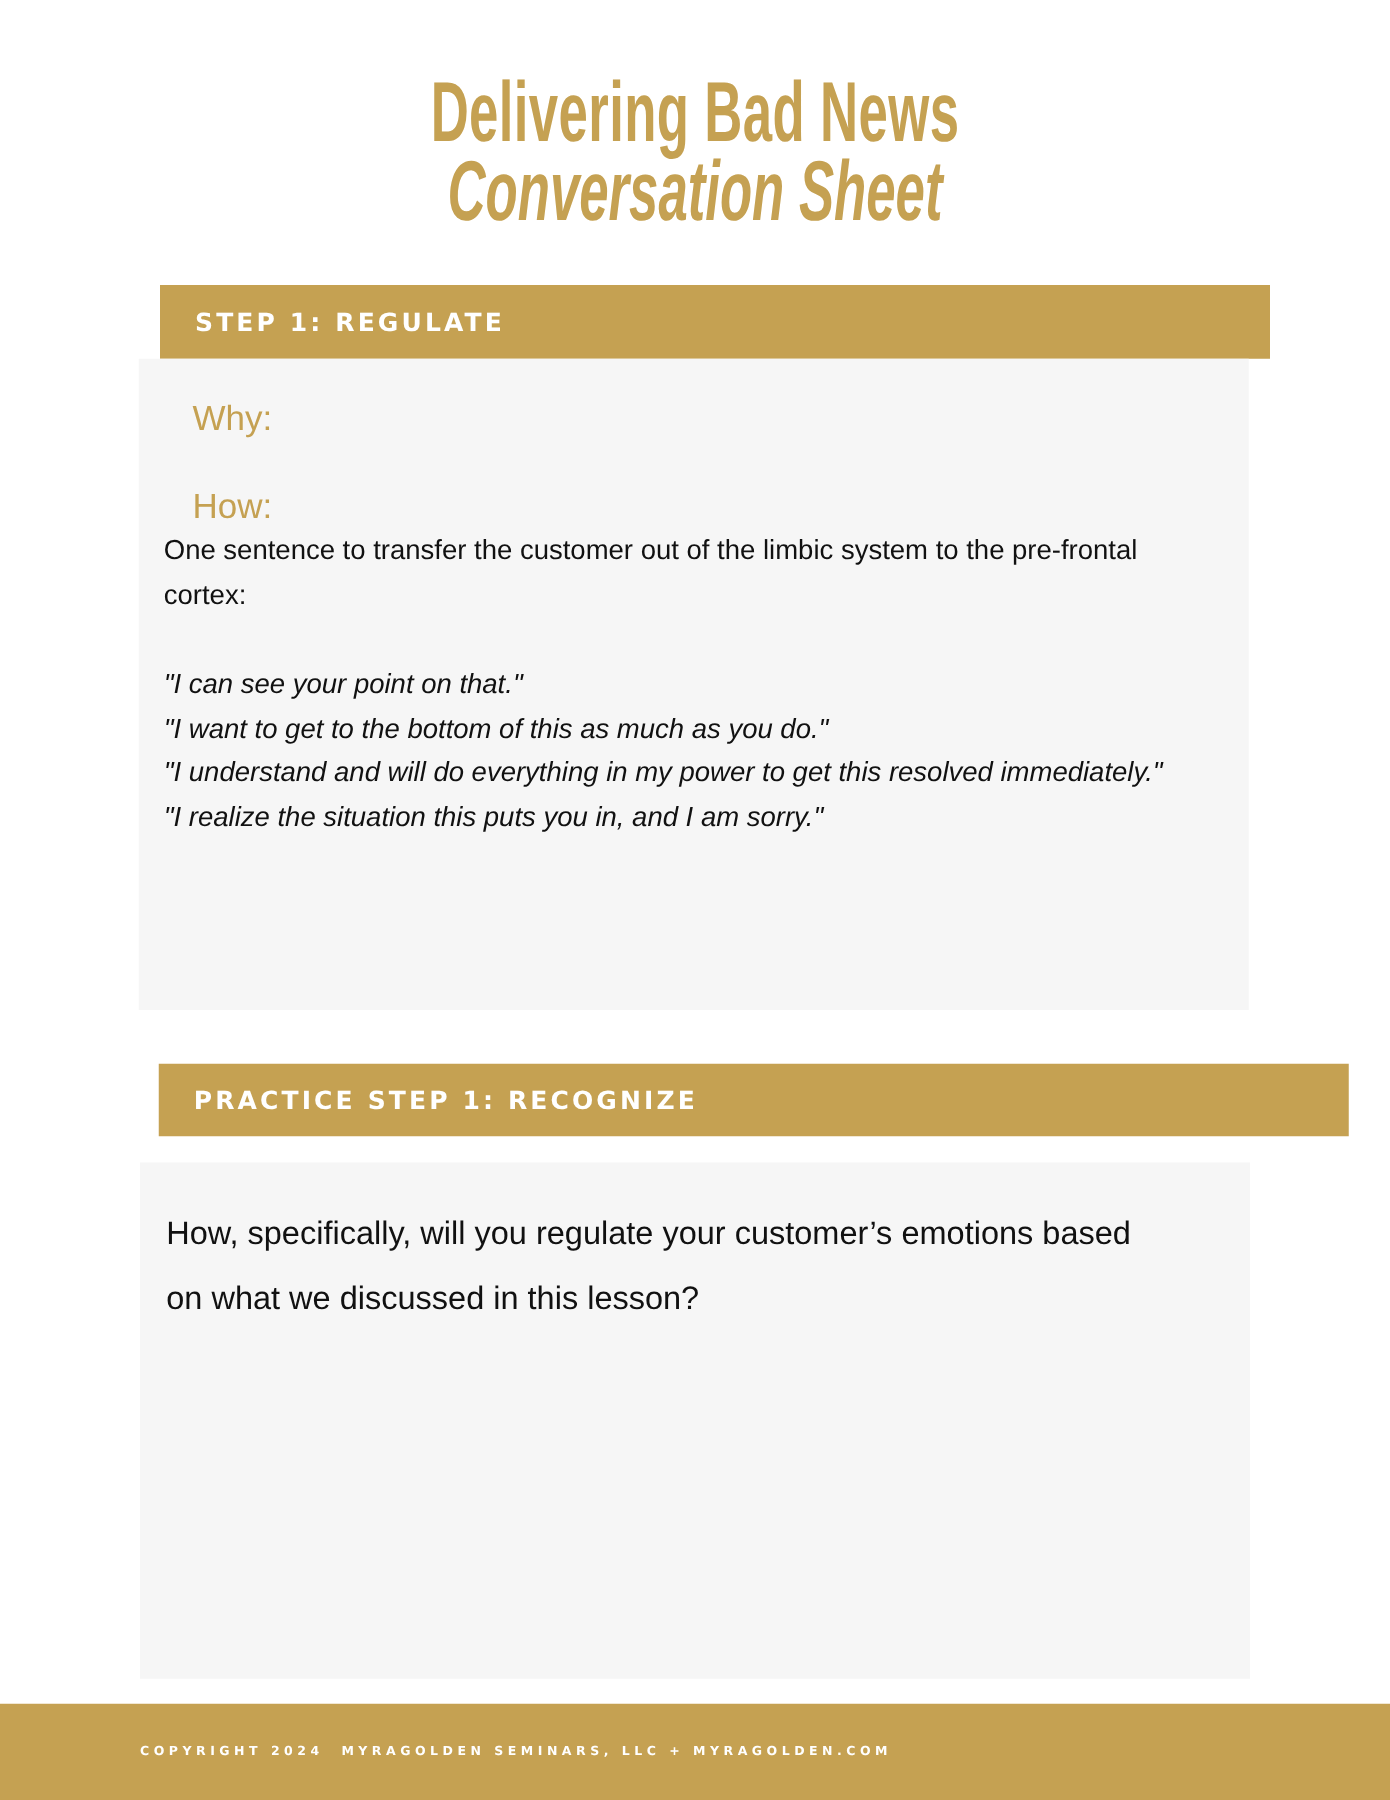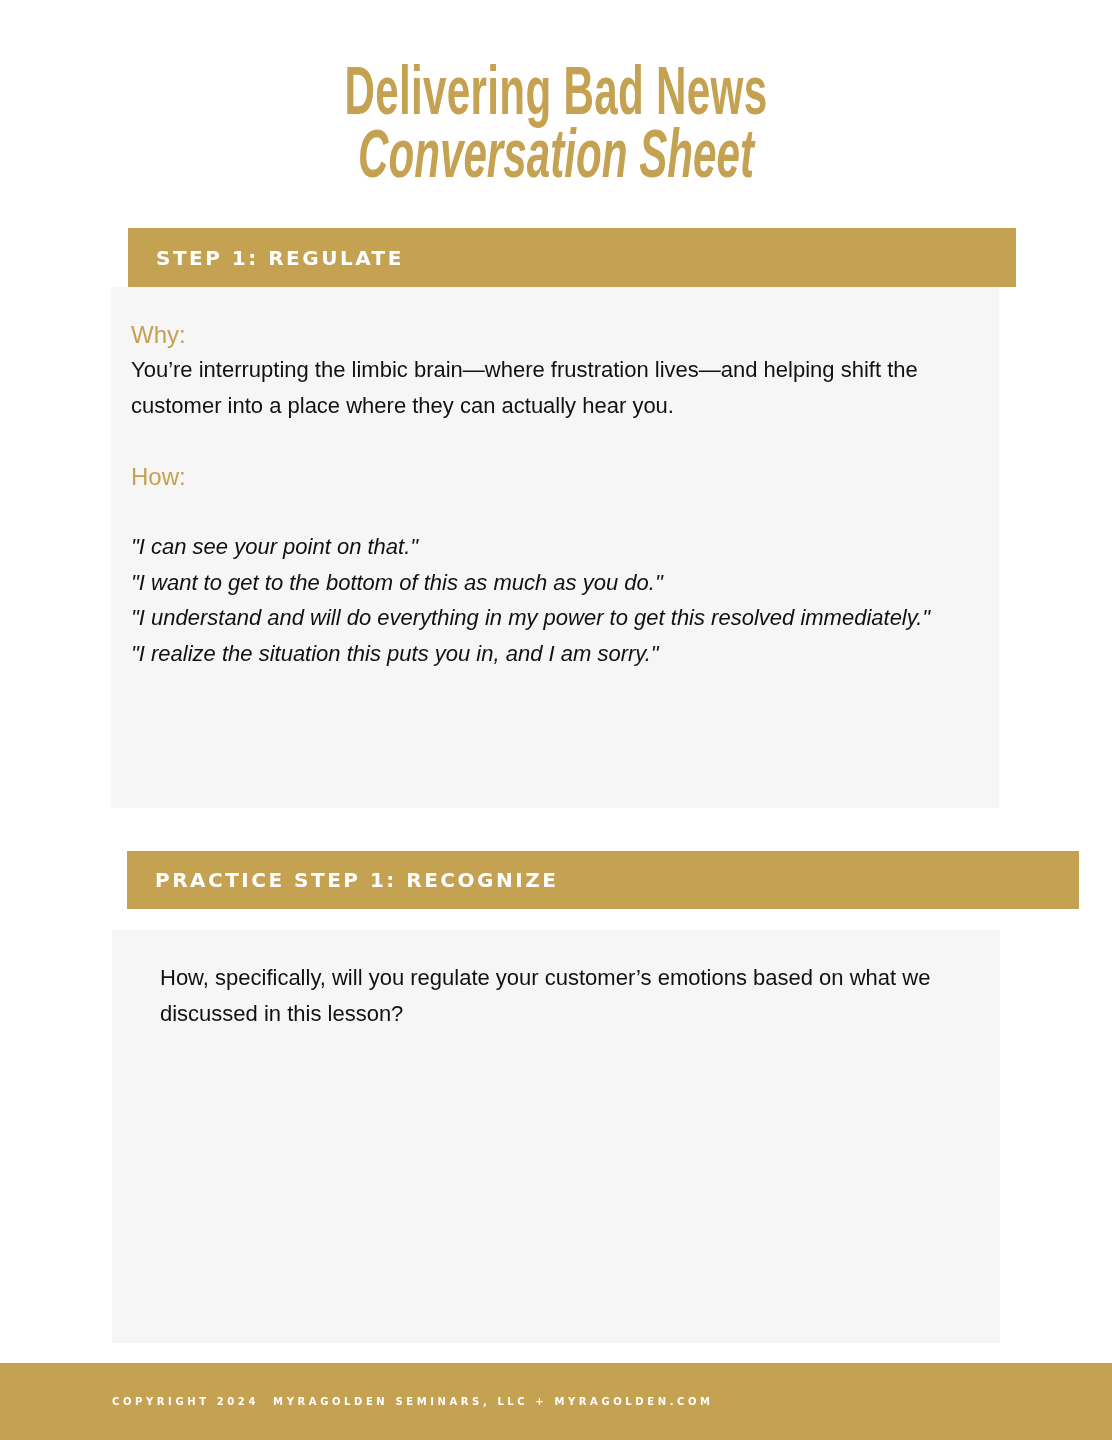--- a/index.html
+++ b/index.html
@@ -23,25 +23,25 @@
     letter-spacing: 2.5px; font-size: 20px;
     display: flex; align-items: center; box-sizing: border-box; padding-left: 28px; margin-left: 17px;
   }
   .band1 { left: 111px; top: 228px; width: 888px; height: 59px; }
   .band2 { left: 110px; top: 851px; width: 952px; height: 58px; }
 
   .panel { position: absolute; background: #f6f6f6; box-sizing: border-box; }
   .panel1 { left: 111px; top: 287px; width: 888px; height: 521px; padding: 30px 20px 0 20px; }
   .panel2 { left: 112px; top: 930px; width: 888px; height: 413px; padding: 30px 20px 0 21px; }
 
-  .label { color: #c5a152; font-size: 24px; line-height: 35px; }
+  .label { color: #c5a152; font-size: 28px; line-height: 35px; margin-left: 23px; }
   .body-text { font-size: 22px; line-height: 36px; color: #111111; }
   .spacer { height: 35px; }
   .quote { font-style: italic; font-size: 22px; line-height: 35.5px; }
-  .question { font-size: 22px; line-height: 36px; font-weight: 500; width: 800px; margin-left: 27px; }
+  .question { font-size: 26px; line-height: 52px; font-weight: 500; width: 800px; }
 
   .footer {
     position: absolute; left: 0; top: 1363px; width: 1112px; height: 77px;
     background: #c5a152; color: #ffffff;
     font-family: "DejaVu Sans", sans-serif; font-weight: bold;
     font-size: 10px; letter-spacing: 3.6px;
     display: flex; align-items: center; box-sizing: border-box; padding-left: 112px;
   }
 </style>
 </head>
@@ -51,23 +51,23 @@
   <div class="line1">Delivering Bad News</div>
   <div class="line2">Conversation Sheet</div>
 </div>
 
 <div class="band band1">
   <span>STEP 1: REGULATE</span>
 </div>
 
 <div class="panel panel1">
   <div class="label">Why:</div>
-  <div class="body-text">You’re interrupting the limbic brain—where frustration lives—and helping shift the customer into a place where they can actually hear you.</div>
   <div class="spacer"></div>
   <div class="label">How:</div>
+  <div class="body-text">One sentence to transfer the customer out of the limbic system to the pre-frontal cortex:</div>
   <div class="spacer"></div>
   <div class="quote">"I can see your point on that."</div>
   <div class="quote">"I want to get to the bottom of this as much as you do."</div>
   <div class="quote">"I understand and will do everything in my power to get this resolved immediately."</div>
   <div class="quote">"I realize the situation this puts you in, and I am sorry."</div>
 </div>
 
 <div class="band band2">
   <span>PRACTICE STEP 1: RECOGNIZE</span>
 </div>

